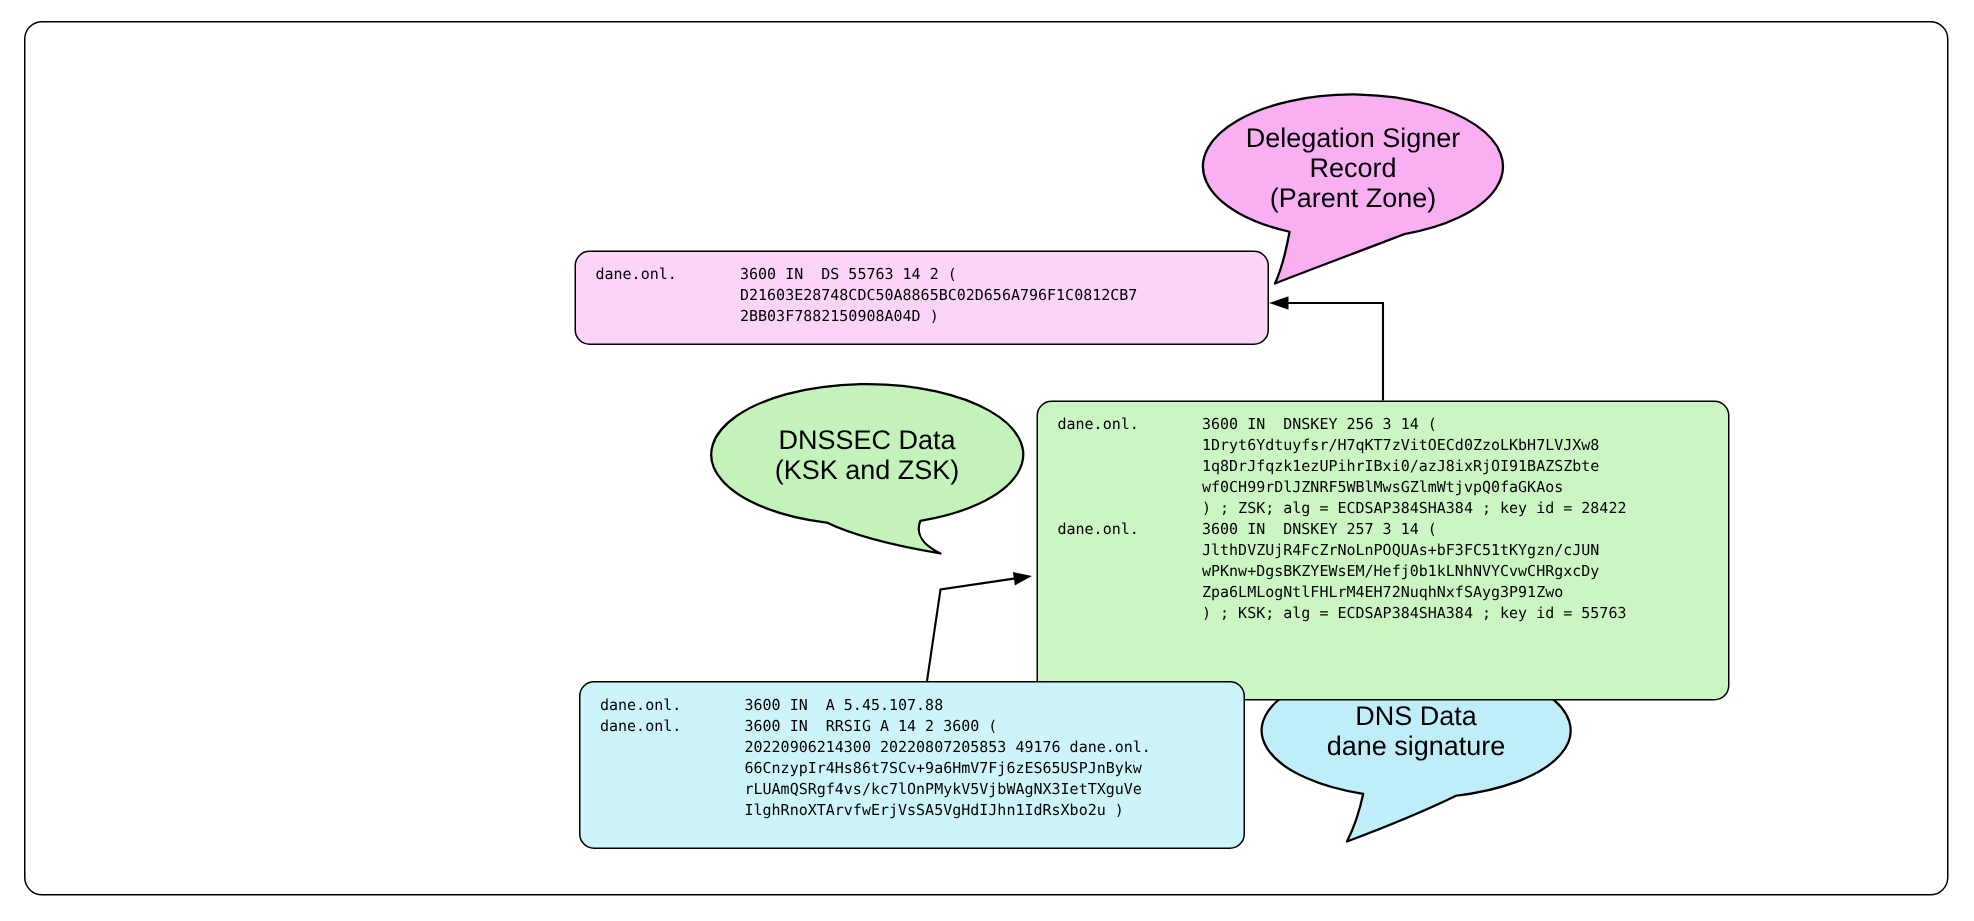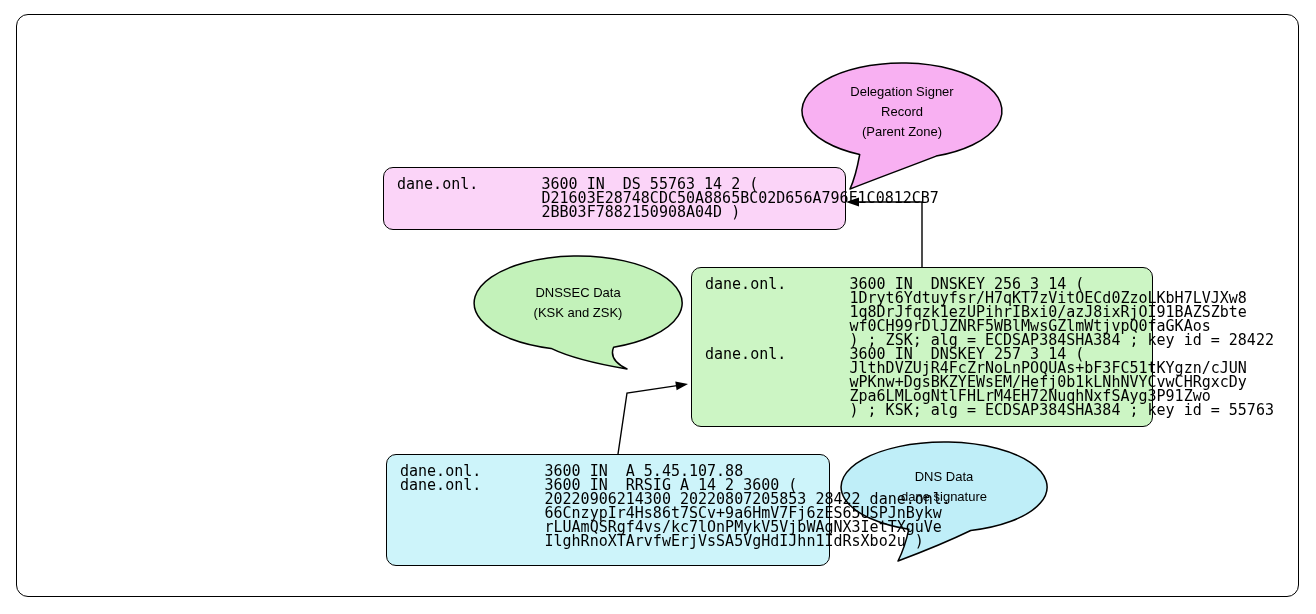--- a/index.html
+++ b/index.html
@@ -12,29 +12,29 @@
     border:1.4px solid #000; border-radius:12px;
   }
   .overlay { position:absolute; left:0; top:0; }
   .record-box {
     position:absolute; box-sizing:border-box;
     border:1.4px solid #000; border-radius:10px;
   }
   .record-box pre {
     margin:0; padding:9px 13px; color:#000;
     font-family:"DejaVu Sans Mono","Liberation Mono",monospace;
-    font-size:15px; line-height:14px;
+    font-size:10px; line-height:14px;
   }
   .box-ds      { left:383px; top:167px; width:463px; height:63px;  background:#fbd4f8; }
-  .box-dnskey  { left:691px; top:267px; width:462px; height:160px; background:#ccf5c4; }
+  .box-dnskey  { left:691px; top:267px; width:462px; height:200px; background:#ccf5c4; }
   .box-dnsdata { left:386px; top:454px; width:444px; height:112px; background:#cdf4fa; }
   .bubble-label {
     position:absolute; transform:translate(-50%,-50%);
     white-space:pre-line; text-align:center; color:#000;
-    font-size:13px; line-height:20px;
+    font-size:18px; line-height:20px;
   }
   .label-ds      { left:902px; top:112px; }
   .label-dnskey  { left:578px; top:303px; }
   .label-dnsdata { left:944px; top:487px; }
 </style>
 </head>
 <body>
 
 <div class="canvas">
 
@@ -80,21 +80,21 @@
 dane.onl.       3600 IN  DNSKEY 257 3 14 (
                 JlthDVZUjR4FcZrNoLnPOQUAs+bF3FC51tKYgzn/cJUN
                 wPKnw+DgsBKZYEWsEM/Hefj0b1kLNhNVYCvwCHRgxcDy
                 Zpa6LMLogNtlFHLrM4EH72NuqhNxfSAyg3P91Zwo
                 ) ; KSK; alg = ECDSAP384SHA384 ; key id = 55763</pre>
   </div>
 
   <div class="record-box box-dnsdata">
     <pre>dane.onl.       3600 IN  A 5.45.107.88
 dane.onl.       3600 IN  RRSIG A 14 2 3600 (
-                20220906214300 20220807205853 28422 dane.onl.
+                20220906214300 20220807205853 49176 dane.onl.
                 66CnzypIr4Hs86t7SCv+9a6HmV7Fj6zES65USPJnBykw
                 rLUAmQSRgf4vs/kc7lOnPMykV5VjbWAgNX3IetTXguVe
                 IlghRnoXTArvfwErjVsSA5VgHdIJhn1IdRsXbo2u )</pre>
   </div>
 
   <div class="bubble-label label-ds">Delegation Signer
 Record
 (Parent Zone)</div>
   <div class="bubble-label label-dnskey">DNSSEC Data
 (KSK and ZSK)</div>

